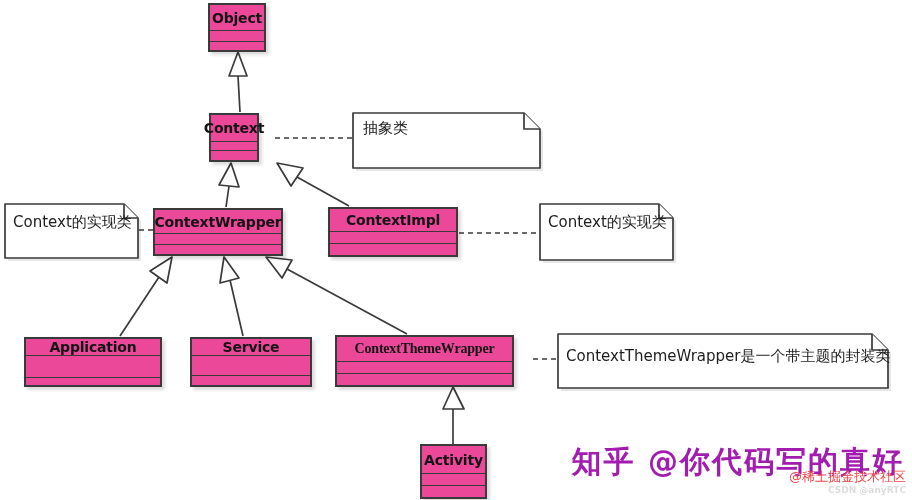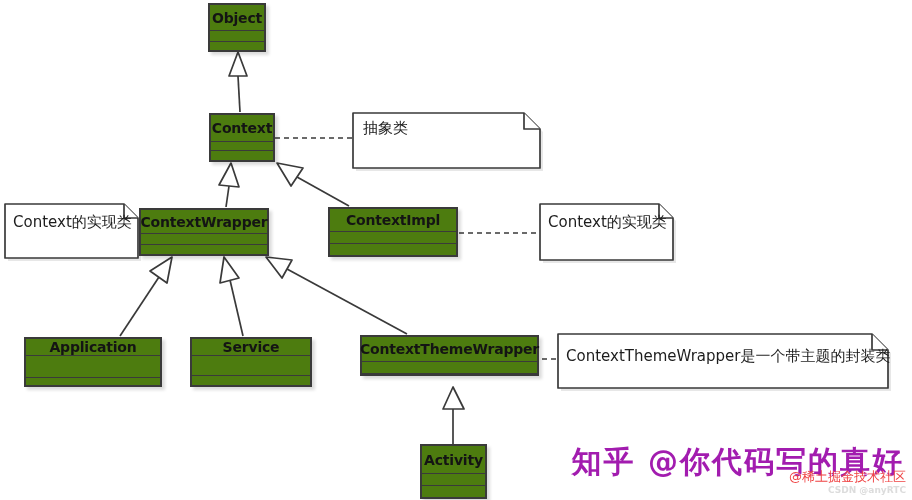--- a/index.html
+++ b/index.html
@@ -7,21 +7,21 @@
     position:relative;
     width:912px;height:500px;
     background:#ffffff;
     overflow:hidden;
     font-family:"DejaVu Sans","Liberation Sans",sans-serif;
   }
   #wires{position:absolute;left:0;top:0;width:912px;height:500px;z-index:1;}
   
   .cls{
     position:absolute;box-sizing:border-box;z-index:2;
-    background:#4d7c0f;border:2px solid #3a3a3a;
+    background:#ec4899;border:2px solid #3a3a3a;
     box-shadow:3px 3px 3px rgba(0,0,0,0.14);
     display:flex;flex-direction:column;
   }
   .cls .name{
     box-sizing:border-box;
     display:flex;align-items:center;justify-content:center;
     font-weight:bold;font-size:14px;color:#141414;
     white-space:nowrap;border-bottom:1.6px solid #3a3a3a;
     letter-spacing:-0.2px;
   }
@@ -108,27 +108,27 @@
       </g>
     </g>
   </svg>
 
   <div class="cls" style="left:208px;top:3px;width:58px;height:49px;">
     <div class="name" style="height:26px;">Object</div>
     <div class="mid" style="height:11px;"></div>
     <div class="bot"></div>
   </div>
 
-  <div class="cls" style="left:209px;top:113px;width:66px;height:49px;">
+  <div class="cls" style="left:209px;top:113px;width:50px;height:49px;">
     <div class="name" style="height:27px;">Context</div>
     <div class="mid" style="height:9px;"></div>
     <div class="bot"></div>
   </div>
 
-  <div class="cls" style="left:139px;top:208px;width:130px;height:48px;">
+  <div class="cls" style="left:153px;top:208px;width:130px;height:48px;">
     <div class="name" style="height:24px;">ContextWrapper</div>
     <div class="mid" style="height:11px;"></div>
     <div class="bot"></div>
   </div>
 
   <div class="cls" style="left:328px;top:207px;width:130px;height:50px;">
     <div class="name" style="height:23px;">ContextImpl</div>
     <div class="mid" style="height:12px;"></div>
     <div class="bot"></div>
   </div>
@@ -138,21 +138,21 @@
     <div class="mid" style="height:13px;"></div>
     <div class="bot"></div>
   </div>
 
   <div class="cls" style="left:190px;top:337px;width:122px;height:50px;gap:19px;">
     <div class="name" style="height:25px;">Service</div>
     <div class="mid" style="height:13px;"></div>
     <div class="bot"></div>
   </div>
 
-  <div class="cls" style="left:360px;top:335px;width:179px;height:41px;">
+  <div class="cls" style="left:335px;top:335px;width:179px;height:52px;font-family:Liberation Serif, serif;">
     <div class="name" style="height:25px;">ContextThemeWrapper</div>
     <div class="mid" style="height:12px;"></div>
     <div class="bot"></div>
   </div>
 
   <div class="cls" style="left:420px;top:444px;width:67px;height:55px;">
     <div class="name" style="height:28px;">Activity</div>
     <div class="mid" style="height:12px;"></div>
     <div class="bot"></div>
   </div>

